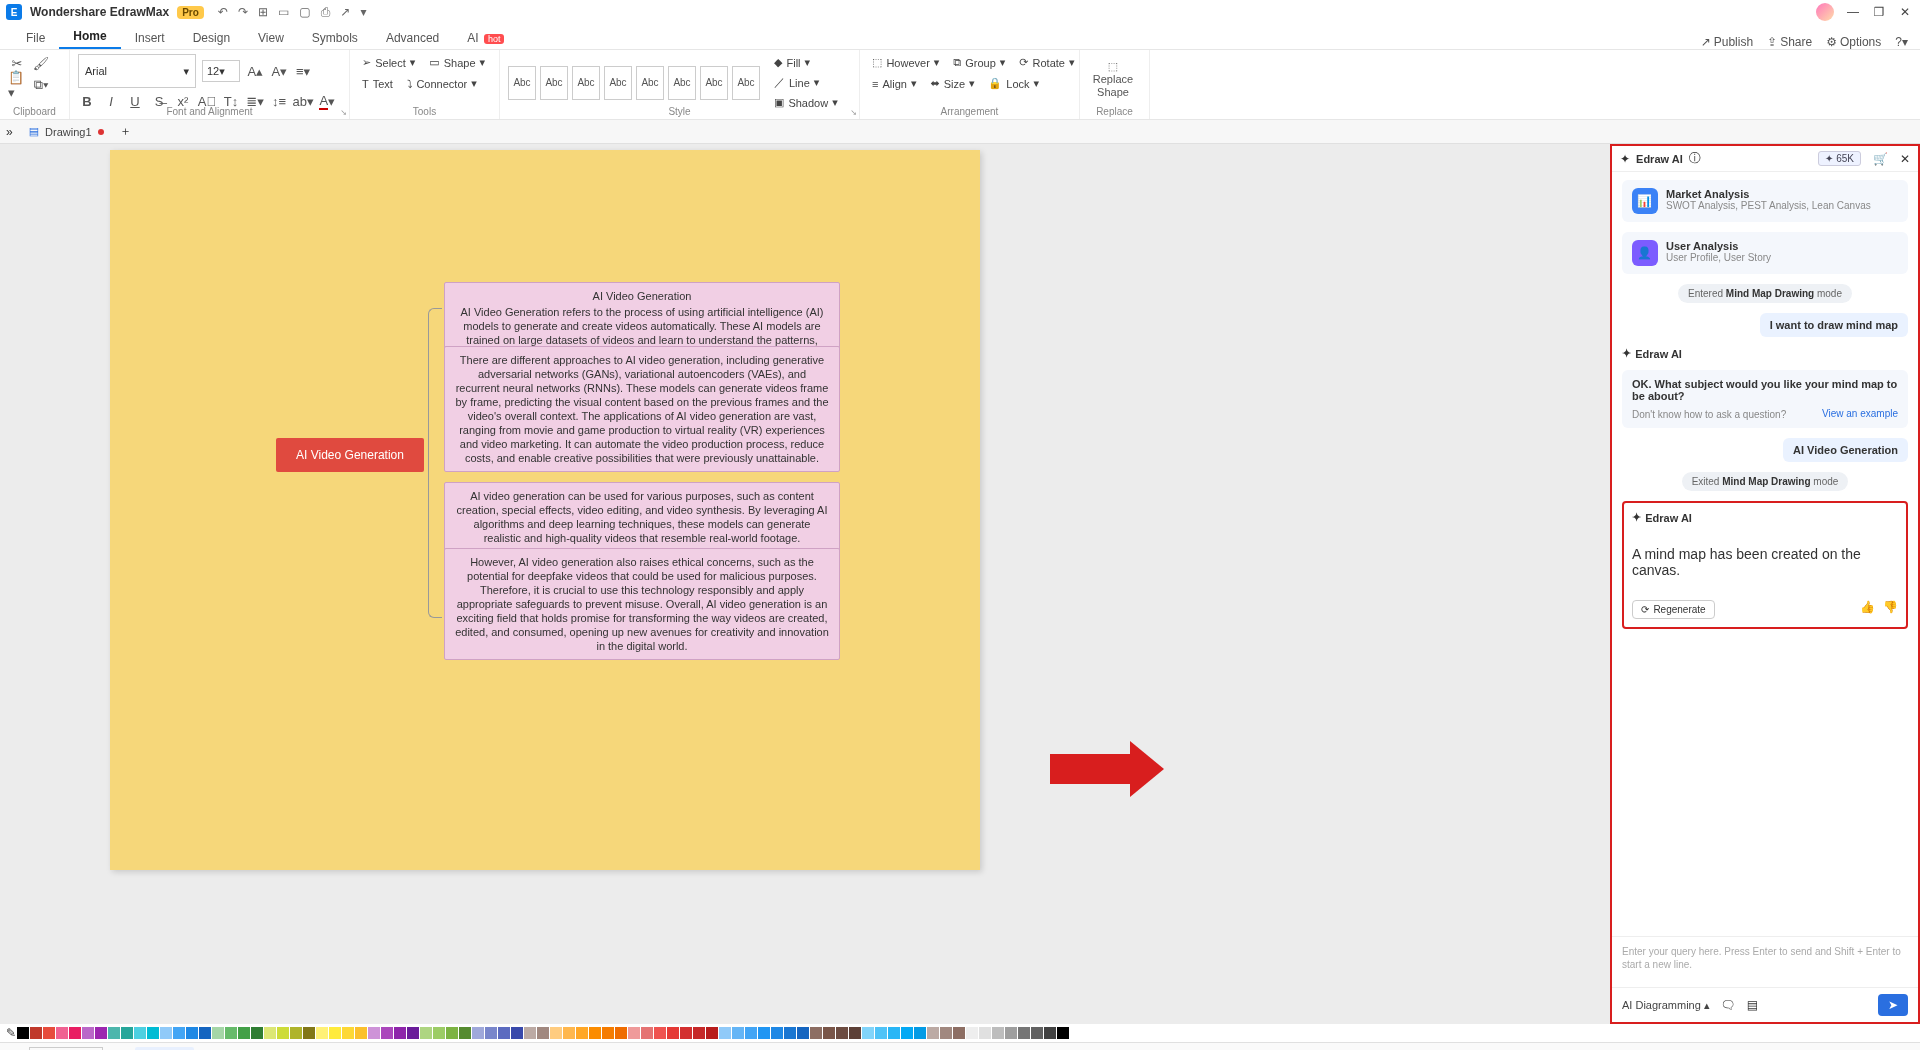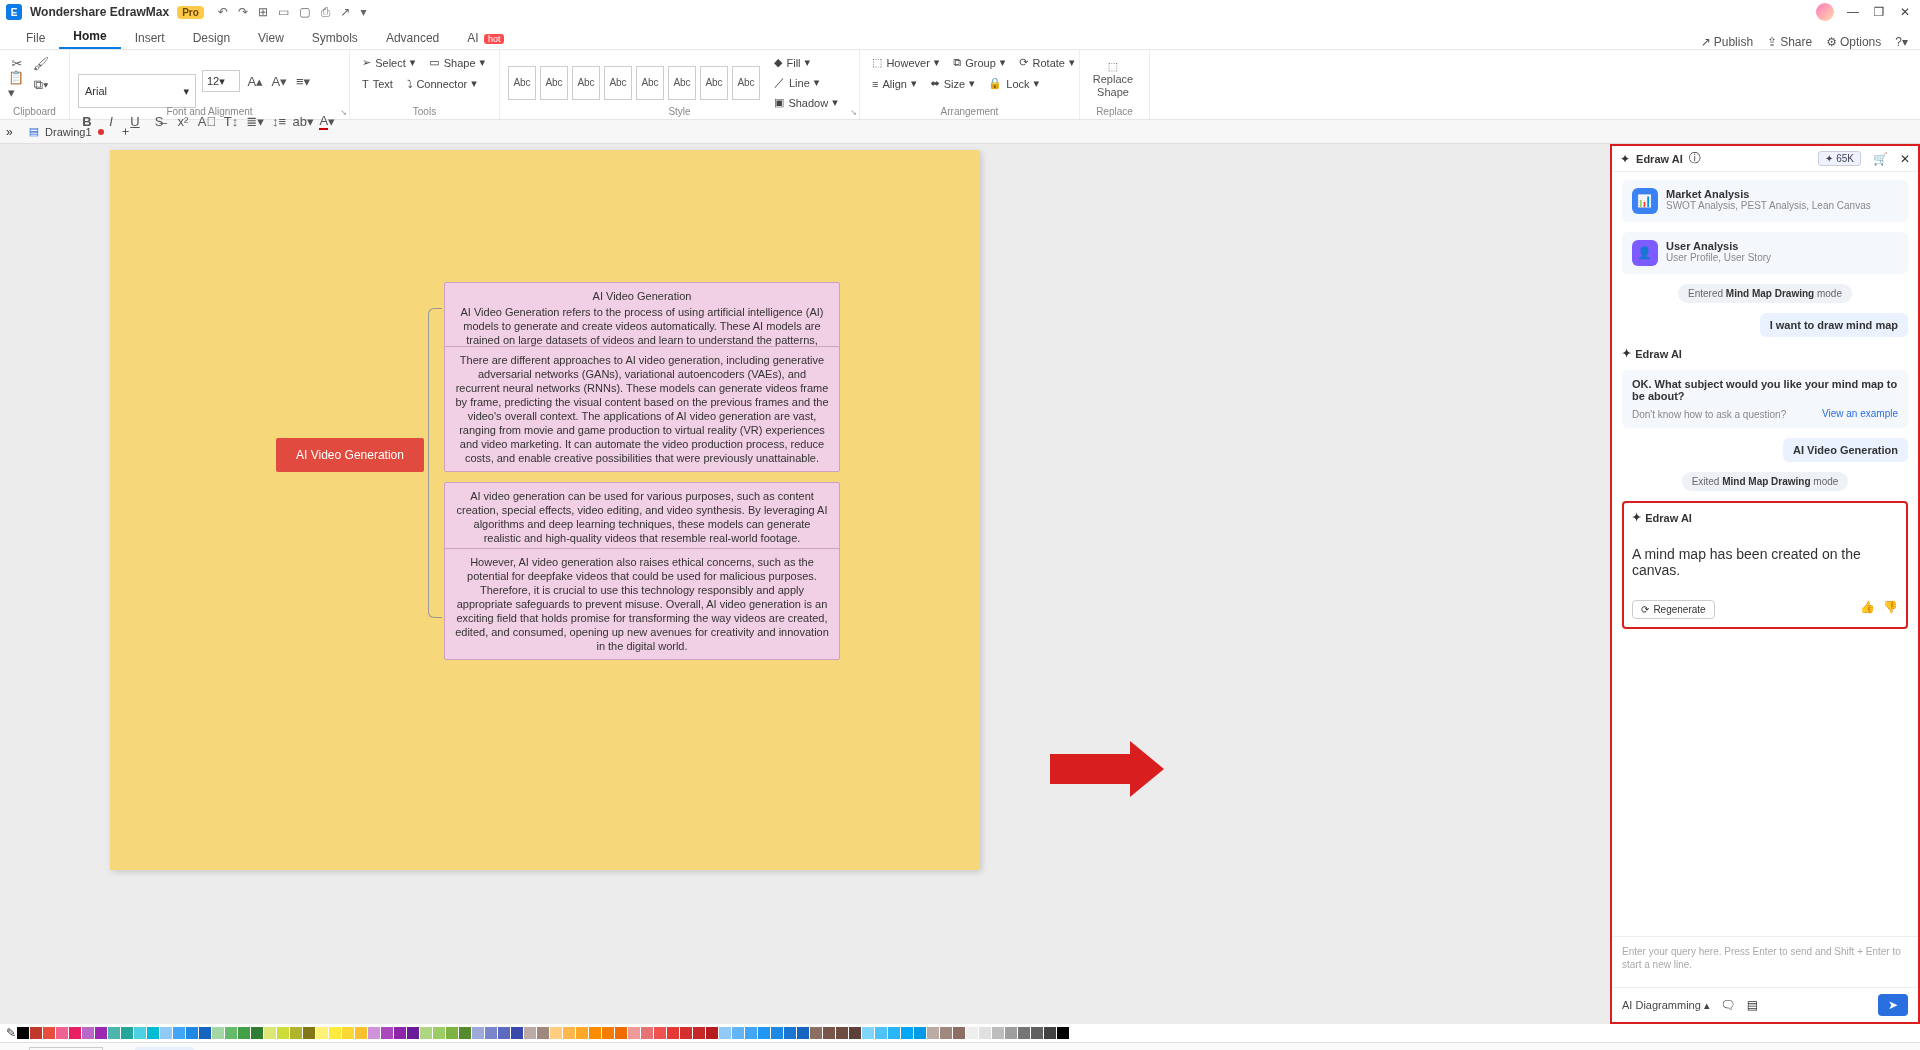--- a/index.html
+++ b/index.html
@@ -24,21 +24,21 @@
 .ai-badge { background: #ff4d4f; color: #fff; font-size: 9px; padding: 0 4px; border-radius: 3px; margin-left: 2px; }
 .menu-right { margin-left: auto; display: flex; gap: 14px; align-items: center; color: #555; }
 .menu-right span { display: flex; align-items: center; gap: 3px; cursor: pointer; }
 
 
 .ribbon { height: 70px; background: #fff; display: flex; border-bottom: 1px solid #e6e6e6; }
 .rgroup { border-right: 1px solid #eee; padding: 4px 8px 0 8px; display: flex; flex-direction: column; position: relative; }
 .rgroup-label { font-size: 10px; color: #888; text-align: center; position: absolute; bottom: 2px; left: 0; right: 0; }
 .rrow { display: flex; gap: 6px; align-items: center; }
 .ricon { width: 18px; height: 18px; display: flex; align-items: center; justify-content: center; color: #555; cursor: pointer; font-size: 13px; }
-.font-sel { border: 1px solid #ccc; height: 22px; width: 118px; padding: 16px 6px; display: flex; align-items: center; justify-content: space-between; font-size: 11px; margin-top: 20px; }
+.font-sel { border: 1px solid #ccc; height: 22px; width: 118px; padding: 16px 6px; display: flex; align-items: center; justify-content: space-between; font-size: 11px; }
 .size-sel { border: 1px solid #ccc; height: 22px; width: 38px; padding: 0 4px; display: flex; align-items: center; font-size: 11px; }
 .btn-lbl { display: flex; align-items: center; gap: 4px; font-size: 11px; color: #444; cursor: pointer; padding: 2px 4px; }
 .abc-box { width: 28px; height: 34px; border: 1px solid #ccc; display: flex; align-items: center; justify-content: center; font-size: 10px; color: #555; }
 .style-row { display: flex; gap: 4px; }
 .replace-shape { text-align: center; font-size: 11px; color: #555; line-height: 13px; padding-top: 6px; width: 50px; }
 .dlg-launcher { position: absolute; right: 2px; bottom: 2px; font-size: 8px; color: #999; }
 
 
 .doc-tabs { height: 24px; background: #f7f7f7; display: flex; align-items: center; padding: 0 6px; gap: 8px; border-bottom: 1px solid #e0e0e0; }
 .doc-tab { display: flex; align-items: center; gap: 6px; font-size: 11px; color: #444; padding: 2px 8px; }

